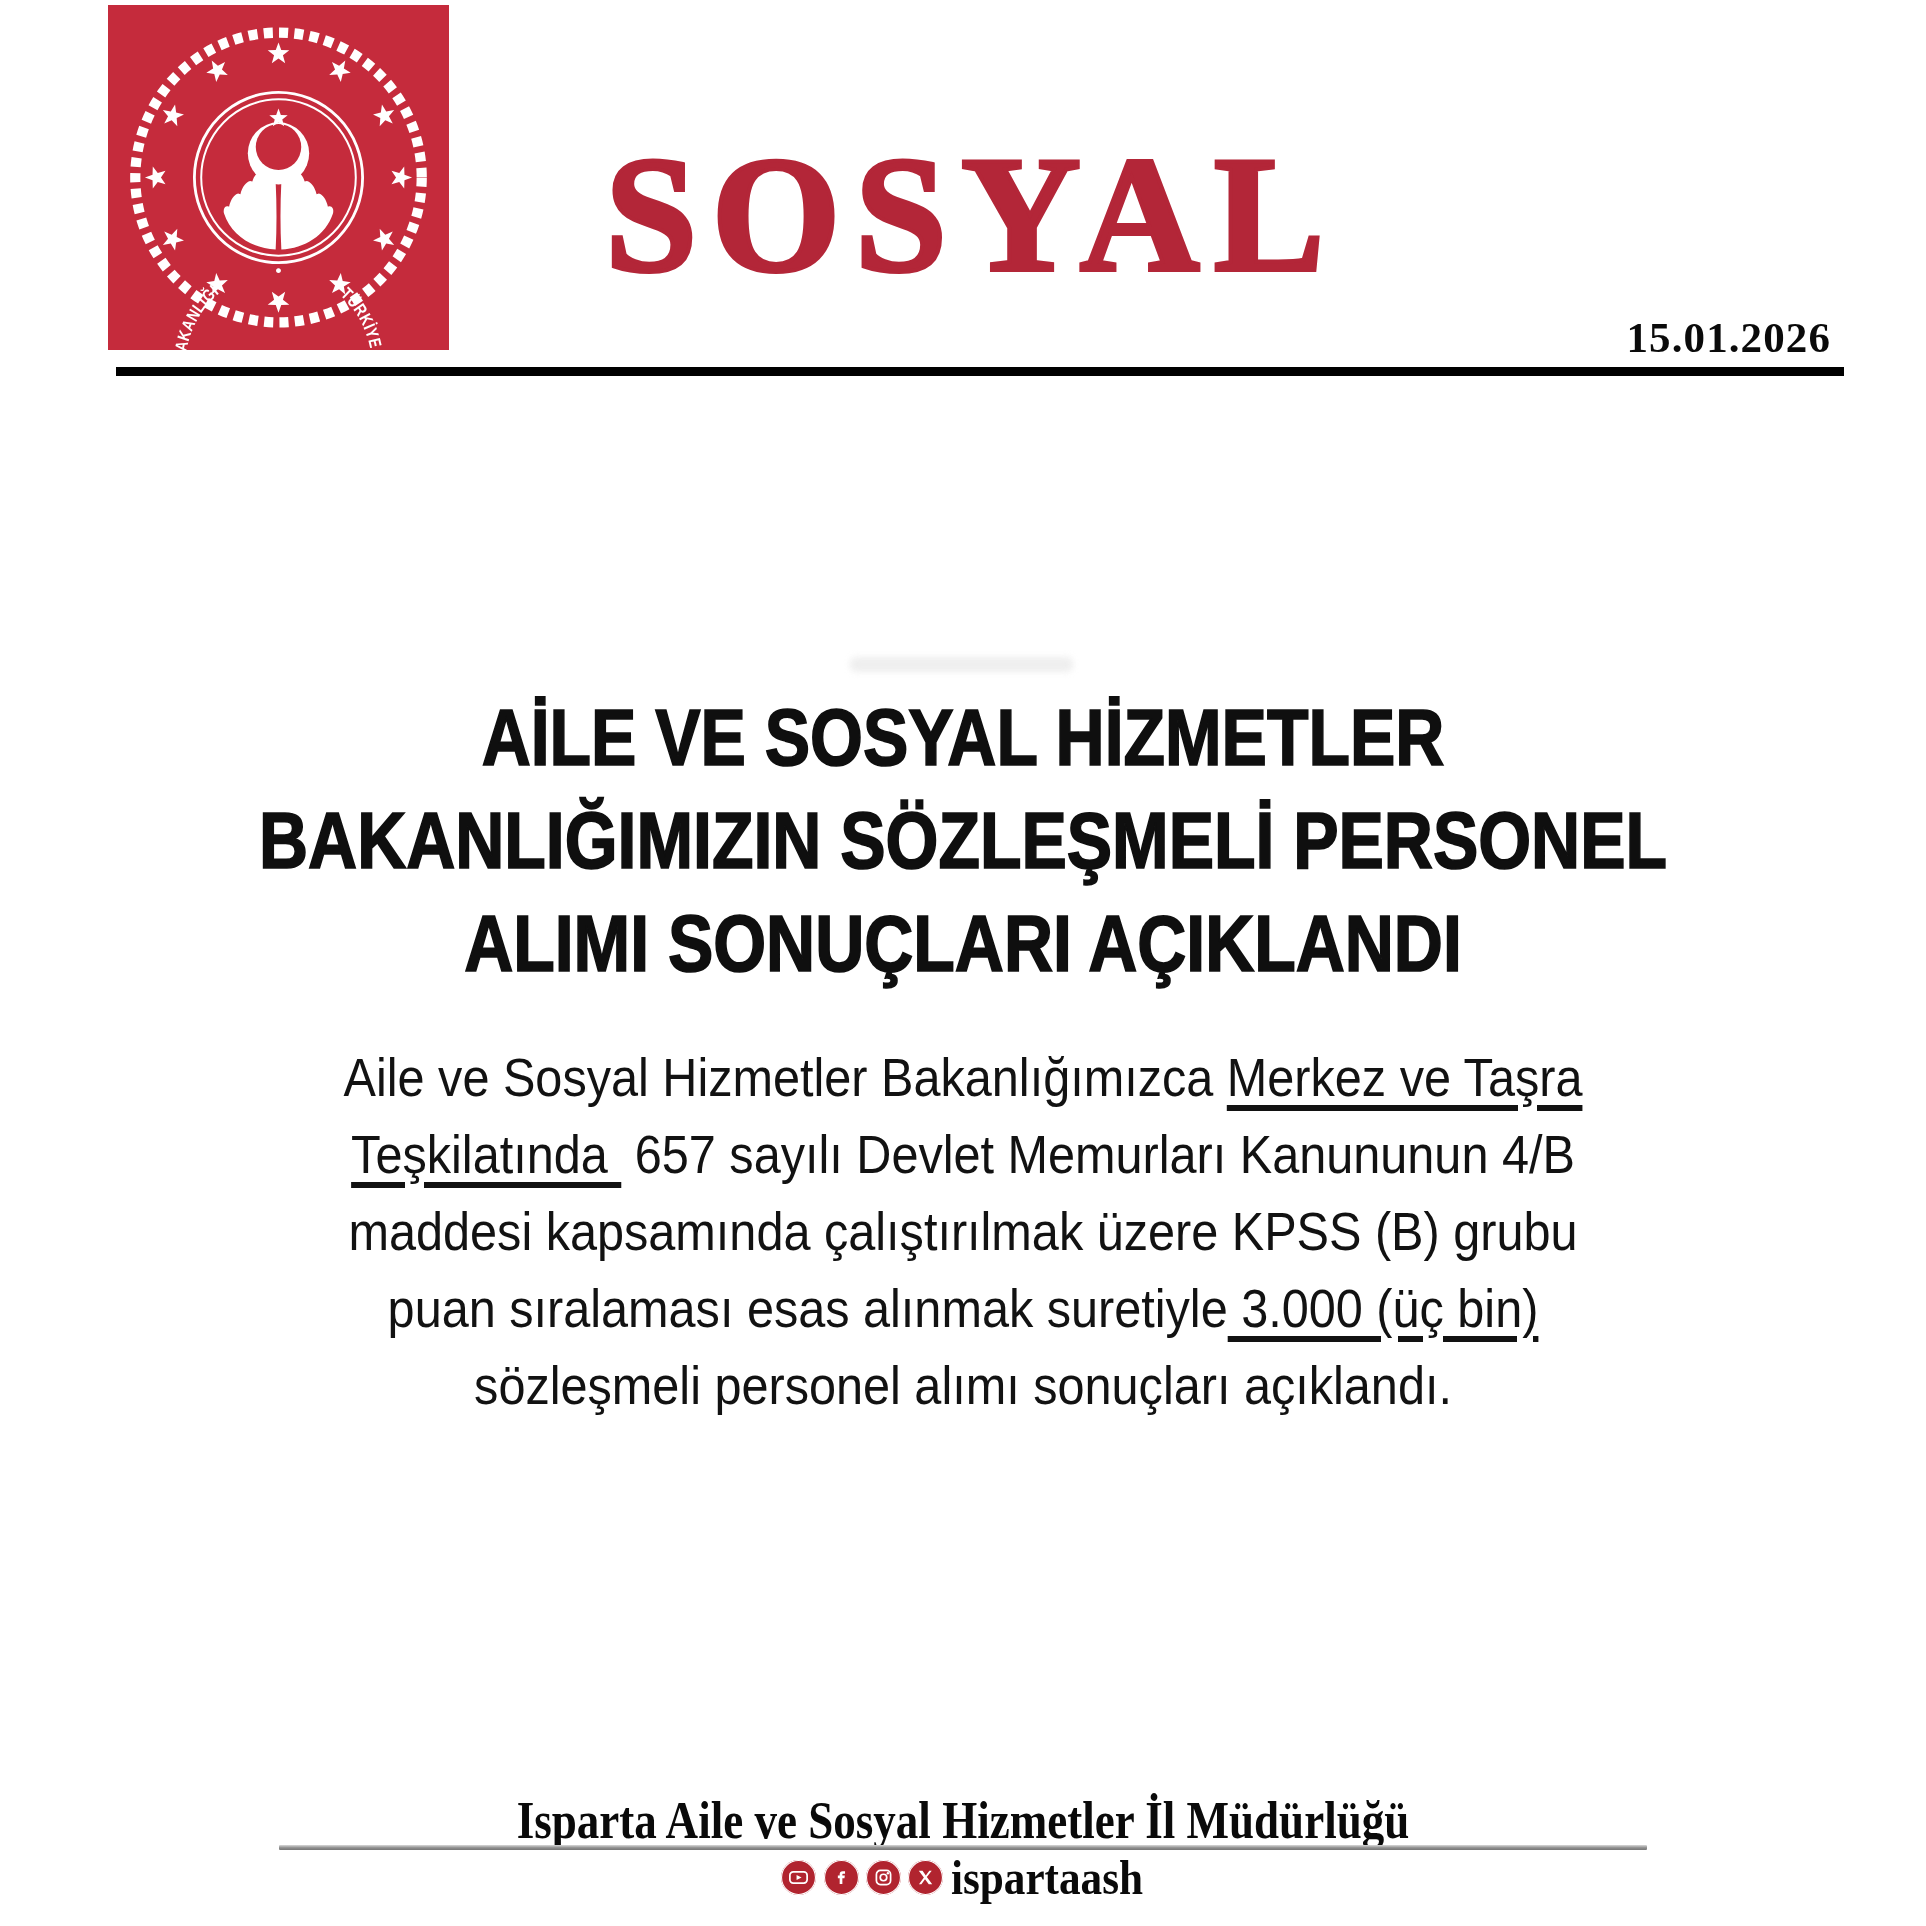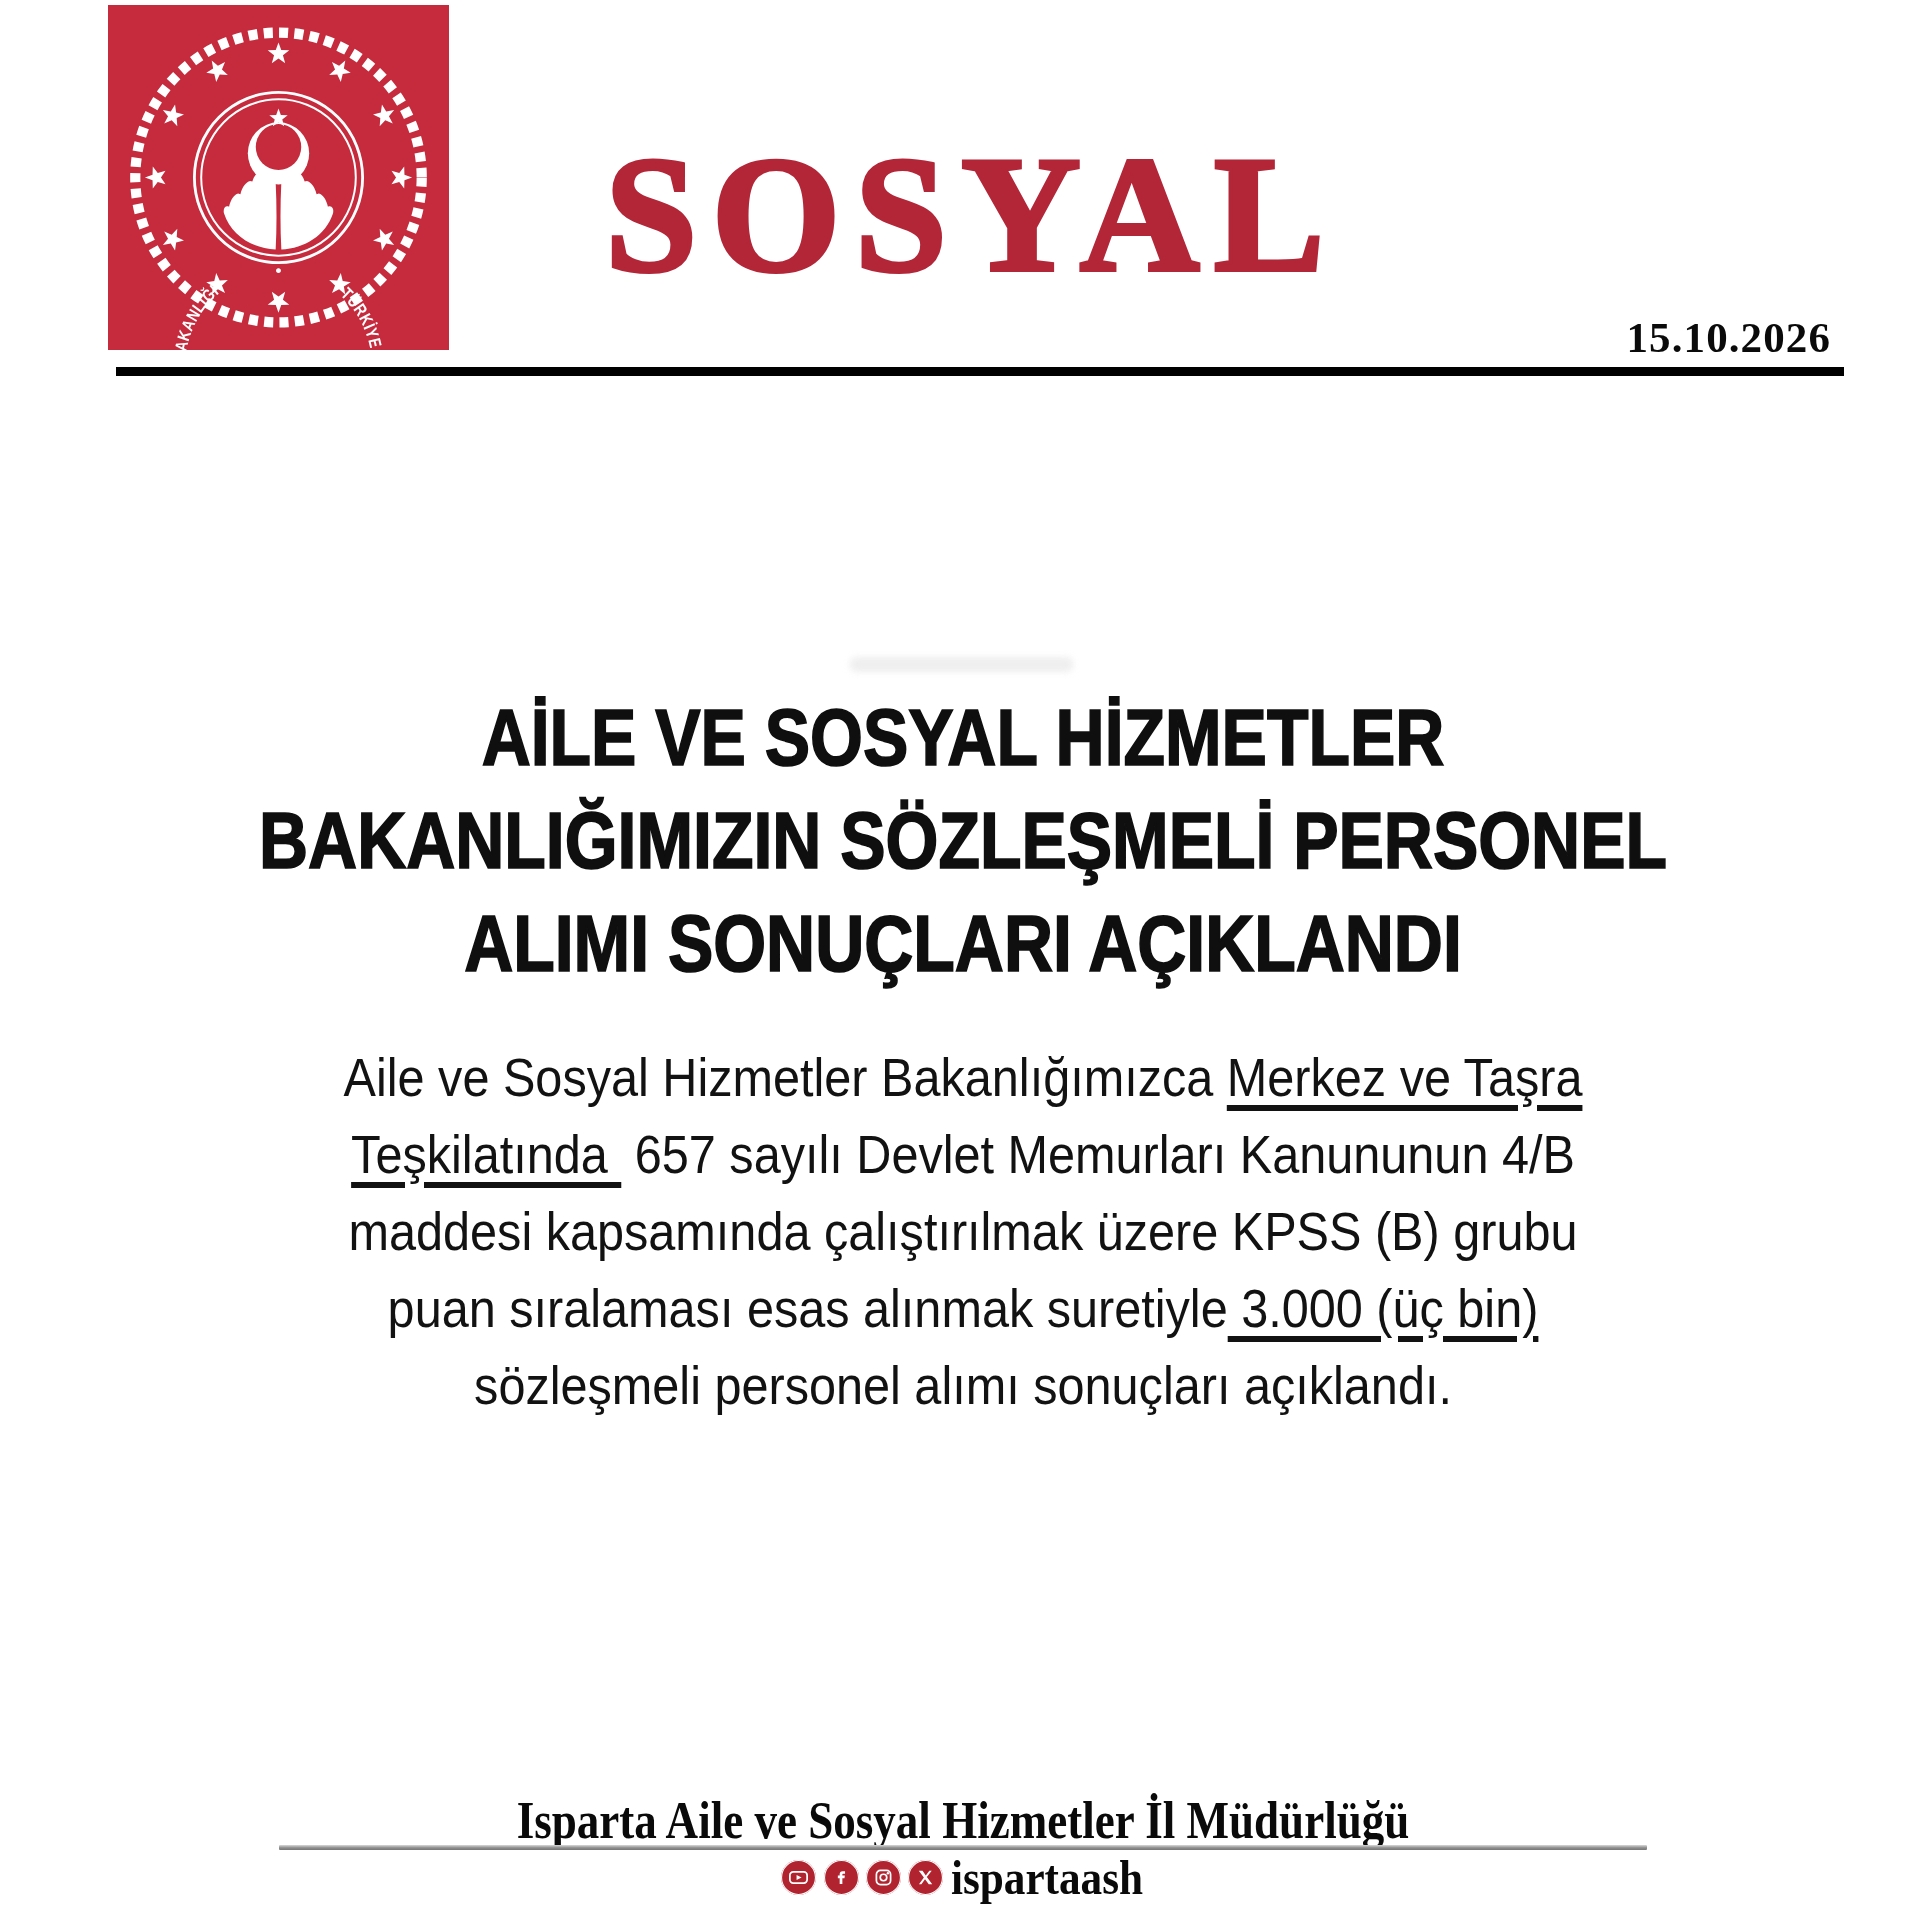--- a/index.html
+++ b/index.html
@@ -161,21 +161,21 @@
       </g>
 
       <g fill="#ffffff">
         <use href="#handR"></use>
         <use href="#handR" transform="translate(600,0) scale(-1,1)"></use>
       </g>
     </svg>
   </div>
 
   <div class="duyuru">SOSYAL</div>
-  <div class="date">15.10.2026</div>
+  <div class="date">15.01.2026</div>
   <div class="rule"></div>
 
   <div class="smudge"></div>
 
   <div class="heading">
       <div>AİLE VE SOSYAL HİZMETLER</div>
       <div>BAKANLIĞIMIZIN SÖZLEŞMELİ PERSONEL</div>
       <div>ALIMI SONUÇLARI AÇIKLANDI</div>
     </div>
 

